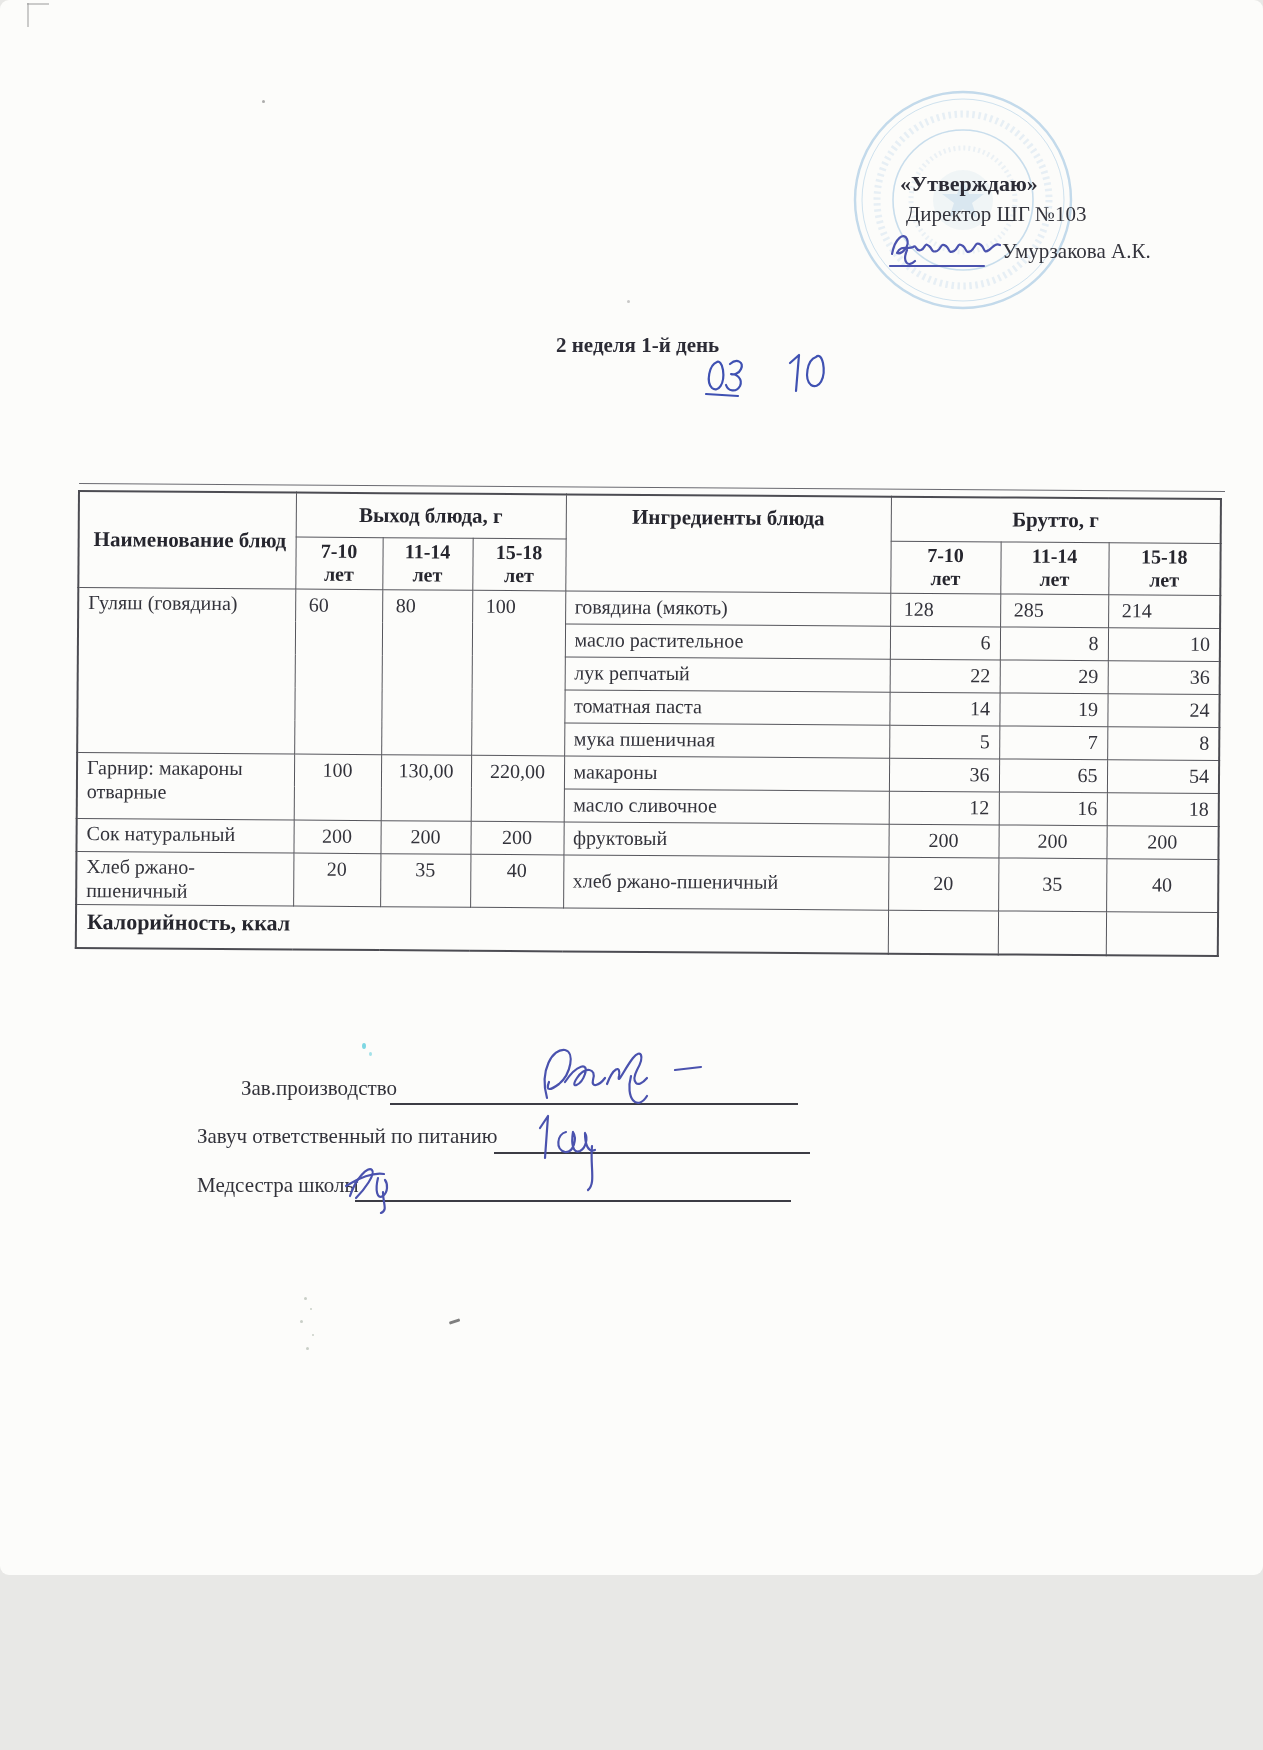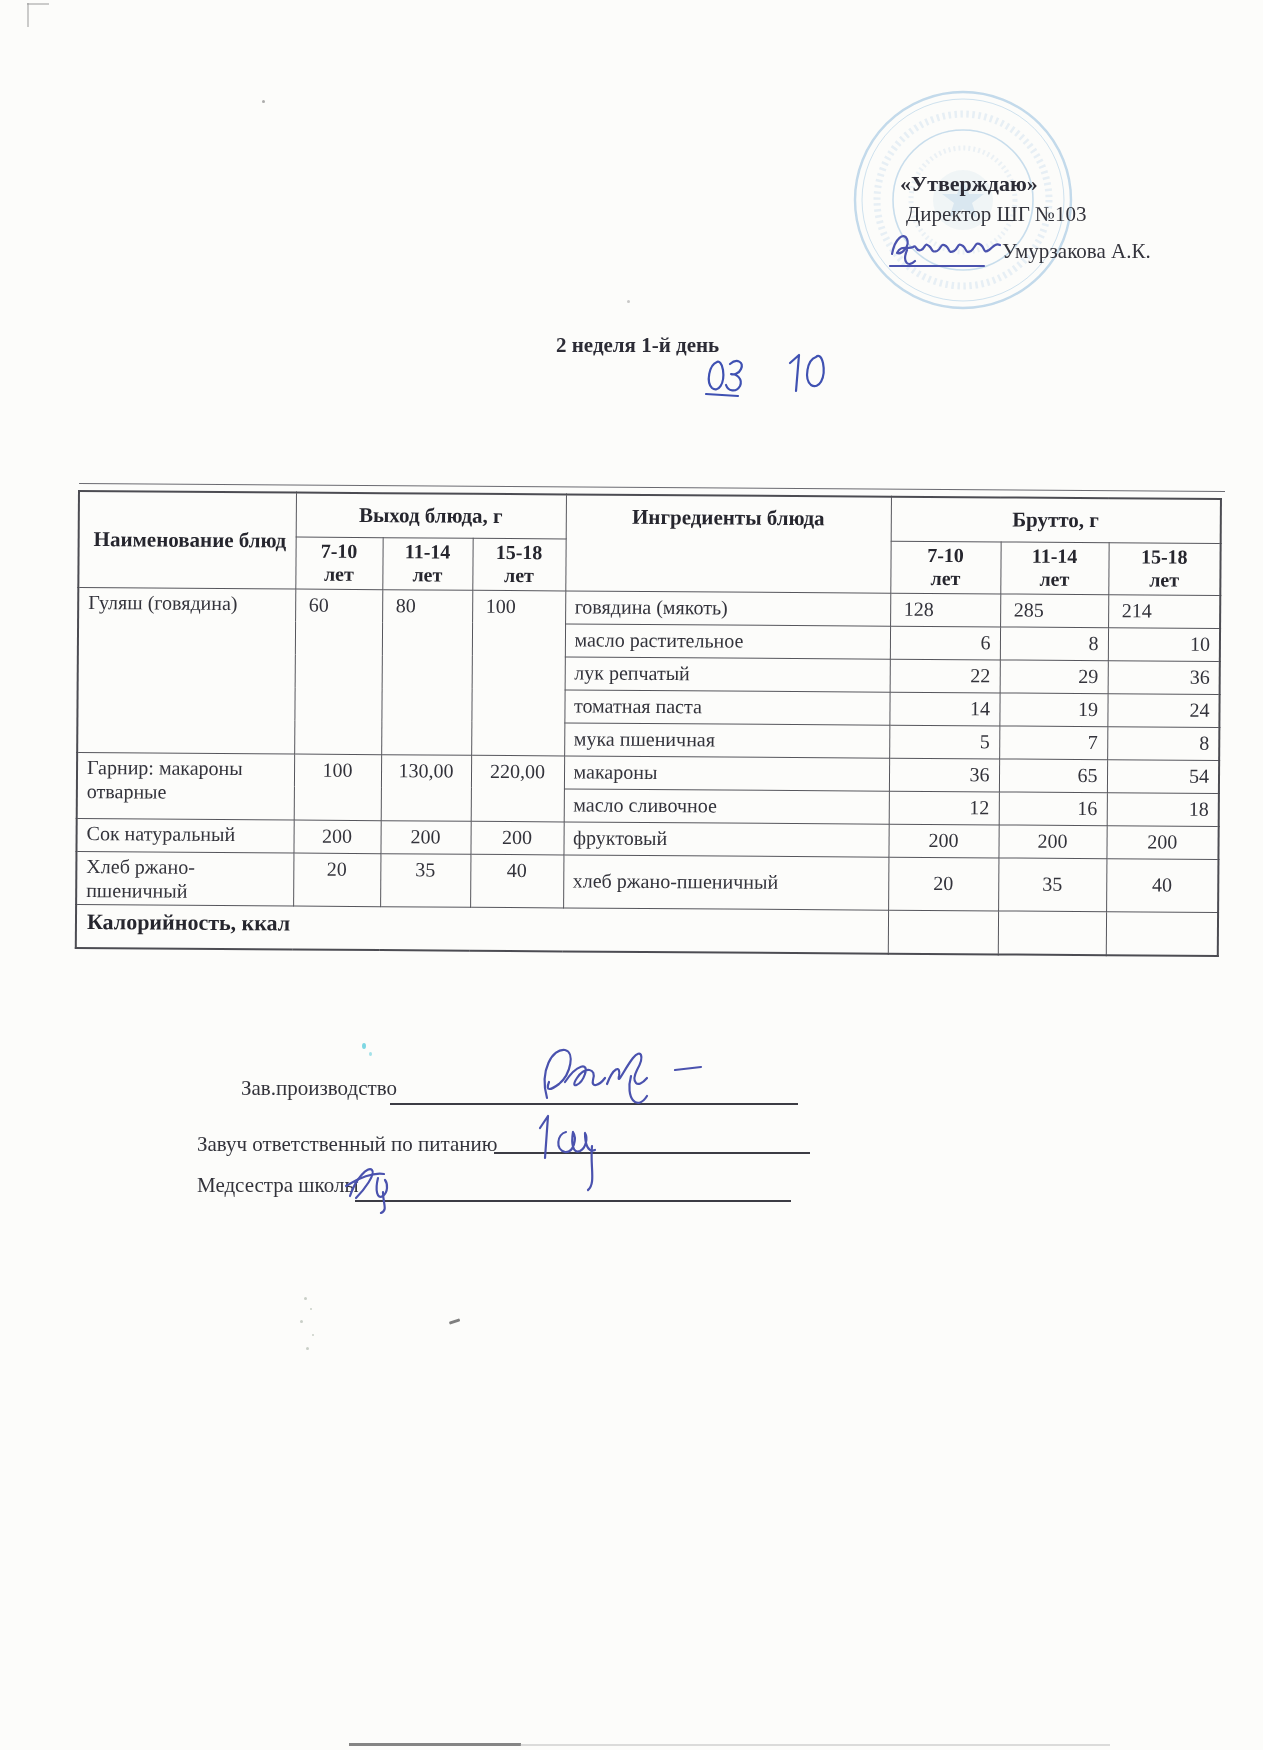--- a/index.html
+++ b/index.html
@@ -1,17 +1,17 @@
 <!DOCTYPE html>
 <html><head>
 <meta charset="utf-8">
 <style>
   html,body{margin:0;padding:0;background:#e8e8e6;}
-  .page{position:relative;width:1263px;height:1750px;background:#fcfcfa;overflow:hidden;
-        font-family:"Liberation Serif","DejaVu Serif",serif;color:#34343c;}
+  .page{position:relative;width:1263px;height:1575px;background:#fcfcfa;overflow:hidden;
+        font-family:"Liberation Serif","DejaVu Serif",serif;color:#34343c;border-radius:9px;}
   .abs{position:absolute;}
 
   
   .stamp{left:851px;top:88px;width:224px;height:224px;z-index:0;}
 
   
   .approve-heading{left:900px;top:171px;font-size:22px;font-weight:bold;color:#2c2c36;z-index:2;}
   .approve-director{left:906px;top:202px;font-size:21px;z-index:2;}
   .approve-name{left:1002px;top:239px;font-size:21px;z-index:2;}
   .sig-director{left:888px;top:224px;z-index:3;}
@@ -44,21 +44,21 @@
   td.c-ing{text-align:left;padding-left:9px;vertical-align:middle;}
   td.c-gr{vertical-align:middle;margin-left:20px;}
   td.al{text-align:left;padding-left:13px;}
   td.ac{text-align:center;}
   td.ar{text-align:right;padding-right:9px;}
   td.c-foot{font-weight:bold;vertical-align:top;text-align:left;padding:4px 0 0 10px;font-size:22px;color:#26262e;}
 
   
   .sig-label{font-size:21px;color:#33333b;}
   .lbl1{left:197px;top:1076px;margin-left:44px;}
-  .lbl2{left:197px;top:1124px;margin-top:8px;}
+  .lbl2{left:197px;top:1124px;}
   .lbl3{left:197px;top:1173px;}
   .sig-line{height:1.6px;background:#3c3c44;}
   .line1{left:390px;top:1103px;width:408px;}
   .line2{left:494px;top:1152px;width:316px;}
   .line3{left:355px;top:1200px;width:436px;}
   .hw{z-index:3;}
   .hw-zav{left:525px;top:1040px;}
   .hw-zavuch{left:522px;top:1106px;}
   .hw-med{left:336px;top:1158px;}
 

